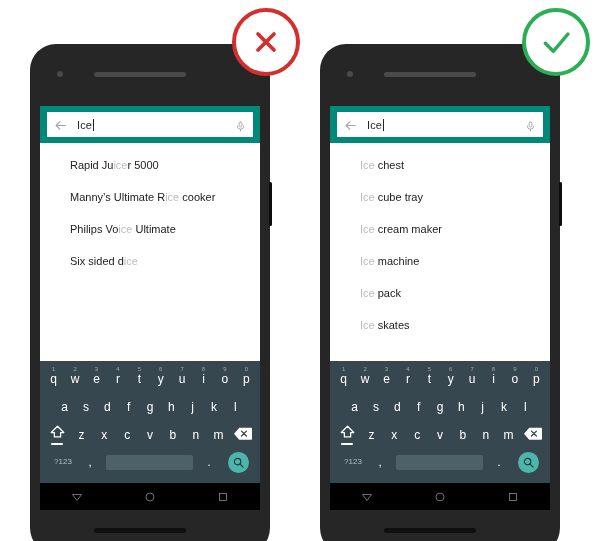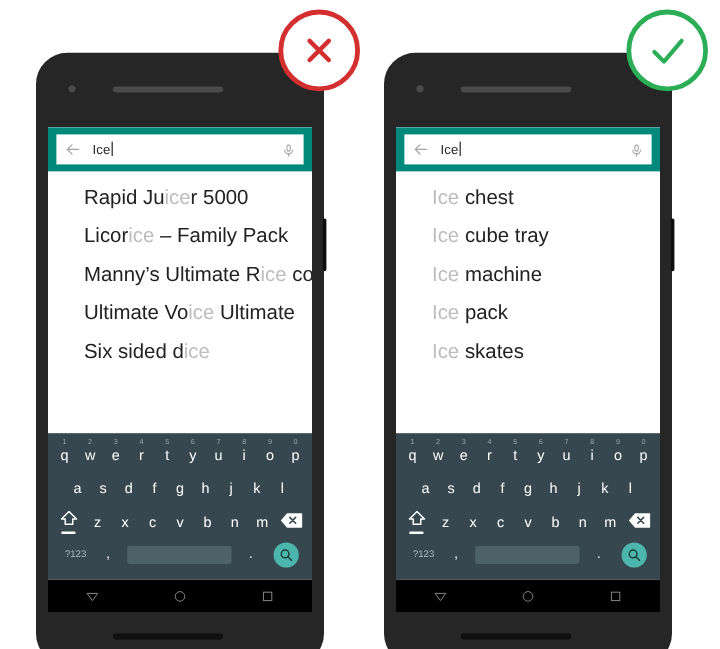--- a/index.html
+++ b/index.html
@@ -125,21 +125,21 @@
 
   
   .suggestions {
     background: #ffffff;
     padding-top: 6px;
   }
   .suggestion {
     height: 32px;
     line-height: 32px;
     padding-left: 30px;
-    font-size: 17px;
+    font-size: 11px;
     color: #212121;
     white-space: nowrap;
     overflow: hidden;
   }
   .suggestion .dim { color: #bdbdbd; }
 
   
   .keyboard {
     position: absolute;
     left: 0;
@@ -293,23 +293,22 @@
               <rect x="9" y="2" width="6" height="11" rx="3"></rect>
               <path d="M5 11a7 7 0 0 0 14 0"></path>
               <line x1="12" y1="18" x2="12" y2="22"></line>
             </svg>
           </span>
         </div>
       </div>
 
       <div class="suggestions">
         <div class="suggestion"><span>Rapid Ju</span><span class="dim">ice</span><span>r 5000</span></div>
-        <div class="suggestion"><span>Licor</span><span class="dim">ice</span><span> – Family Pack</span></div>
         <div class="suggestion"><span>Manny’s Ultimate R</span><span class="dim">ice</span><span> cooker</span></div>
-        <div class="suggestion"><span>Ultimate Vo</span><span class="dim">ice</span><span> Ultimate</span></div>
+        <div class="suggestion"><span>Philips Vo</span><span class="dim">ice</span><span> Ultimate</span></div>
         <div class="suggestion"><span>Six sided d</span><span class="dim">ice</span><span></span></div>
       </div>
 
       <div class="keyboard">
         <div class="krow r1">
           <div class="key"><span class="num">1</span><span>q</span></div>
           <div class="key"><span class="num">2</span><span>w</span></div>
           <div class="key"><span class="num">3</span><span>e</span></div>
           <div class="key"><span class="num">4</span><span>r</span></div>
           <div class="key"><span class="num">5</span><span>t</span></div>
@@ -417,20 +416,21 @@
               <path d="M5 11a7 7 0 0 0 14 0"></path>
               <line x1="12" y1="18" x2="12" y2="22"></line>
             </svg>
           </span>
         </div>
       </div>
 
       <div class="suggestions">
         <div class="suggestion"><span></span><span class="dim">Ice</span><span> chest</span></div>
         <div class="suggestion"><span></span><span class="dim">Ice</span><span> cube tray</span></div>
+        <div class="suggestion"><span></span><span class="dim">Ice</span><span> cream maker</span></div>
         <div class="suggestion"><span></span><span class="dim">Ice</span><span> machine</span></div>
         <div class="suggestion"><span></span><span class="dim">Ice</span><span> pack</span></div>
         <div class="suggestion"><span></span><span class="dim">Ice</span><span> skates</span></div>
       </div>
 
       <div class="keyboard">
         <div class="krow r1">
           <div class="key"><span class="num">1</span><span>q</span></div>
           <div class="key"><span class="num">2</span><span>w</span></div>
           <div class="key"><span class="num">3</span><span>e</span></div>

